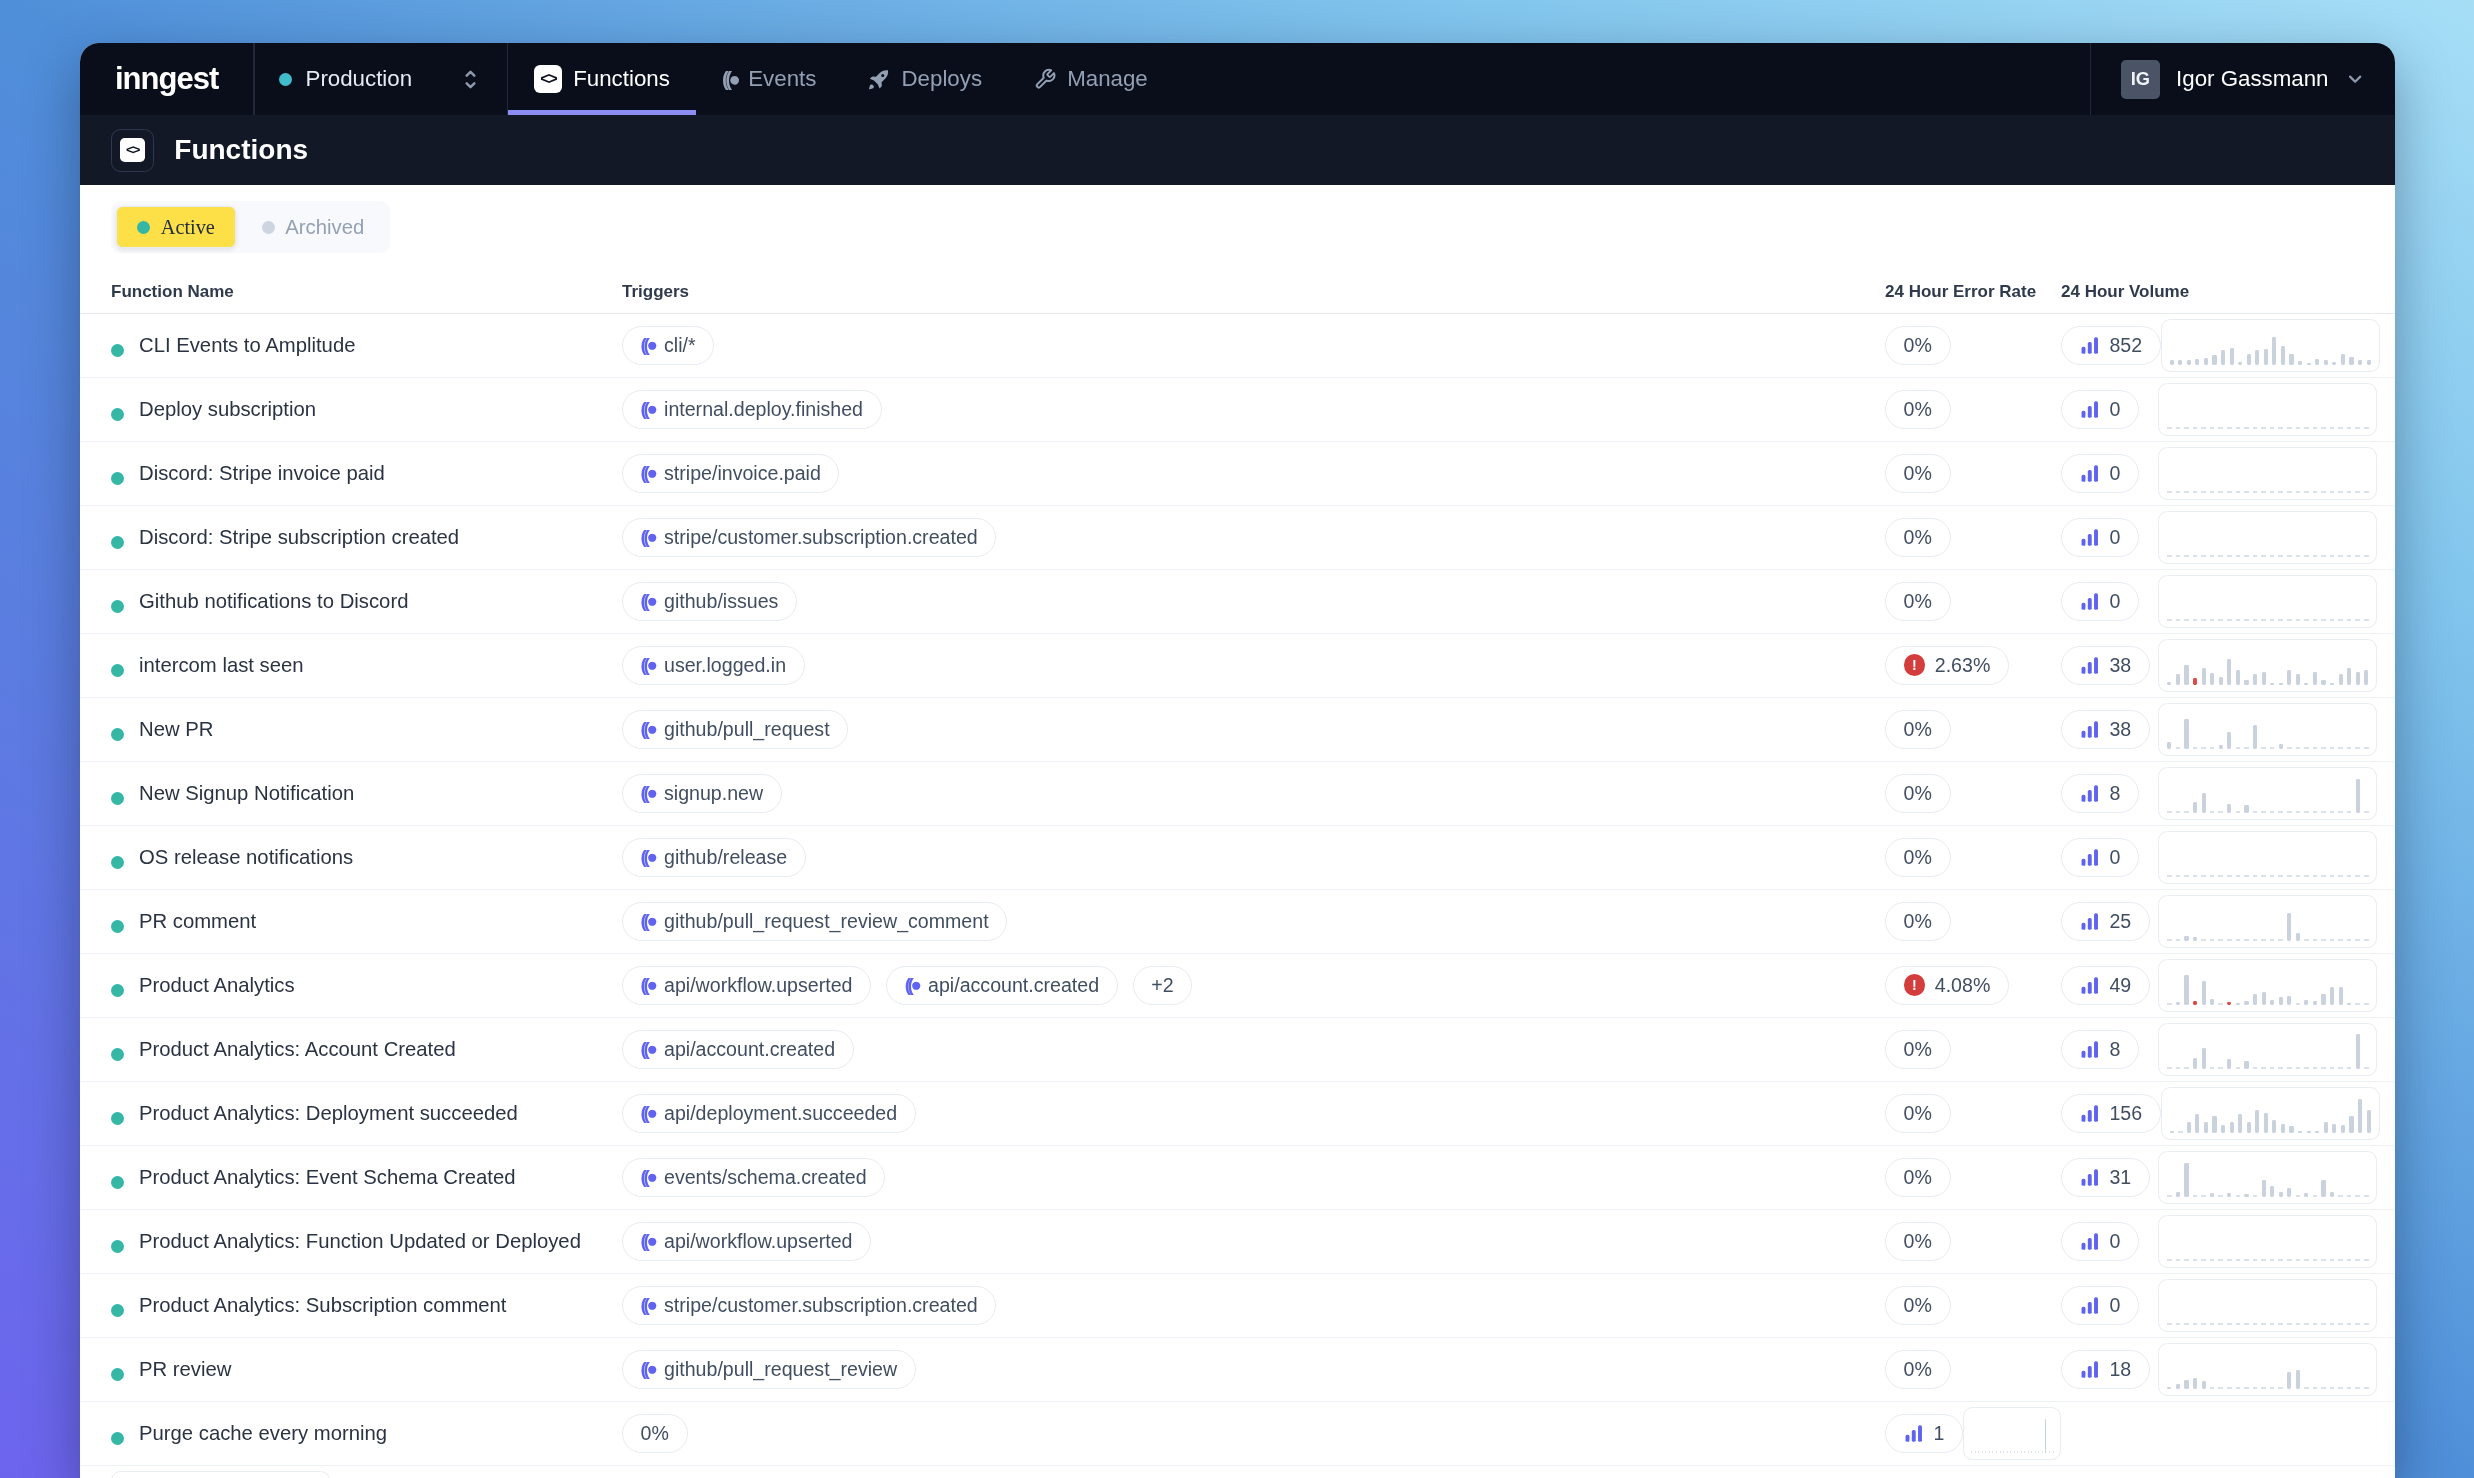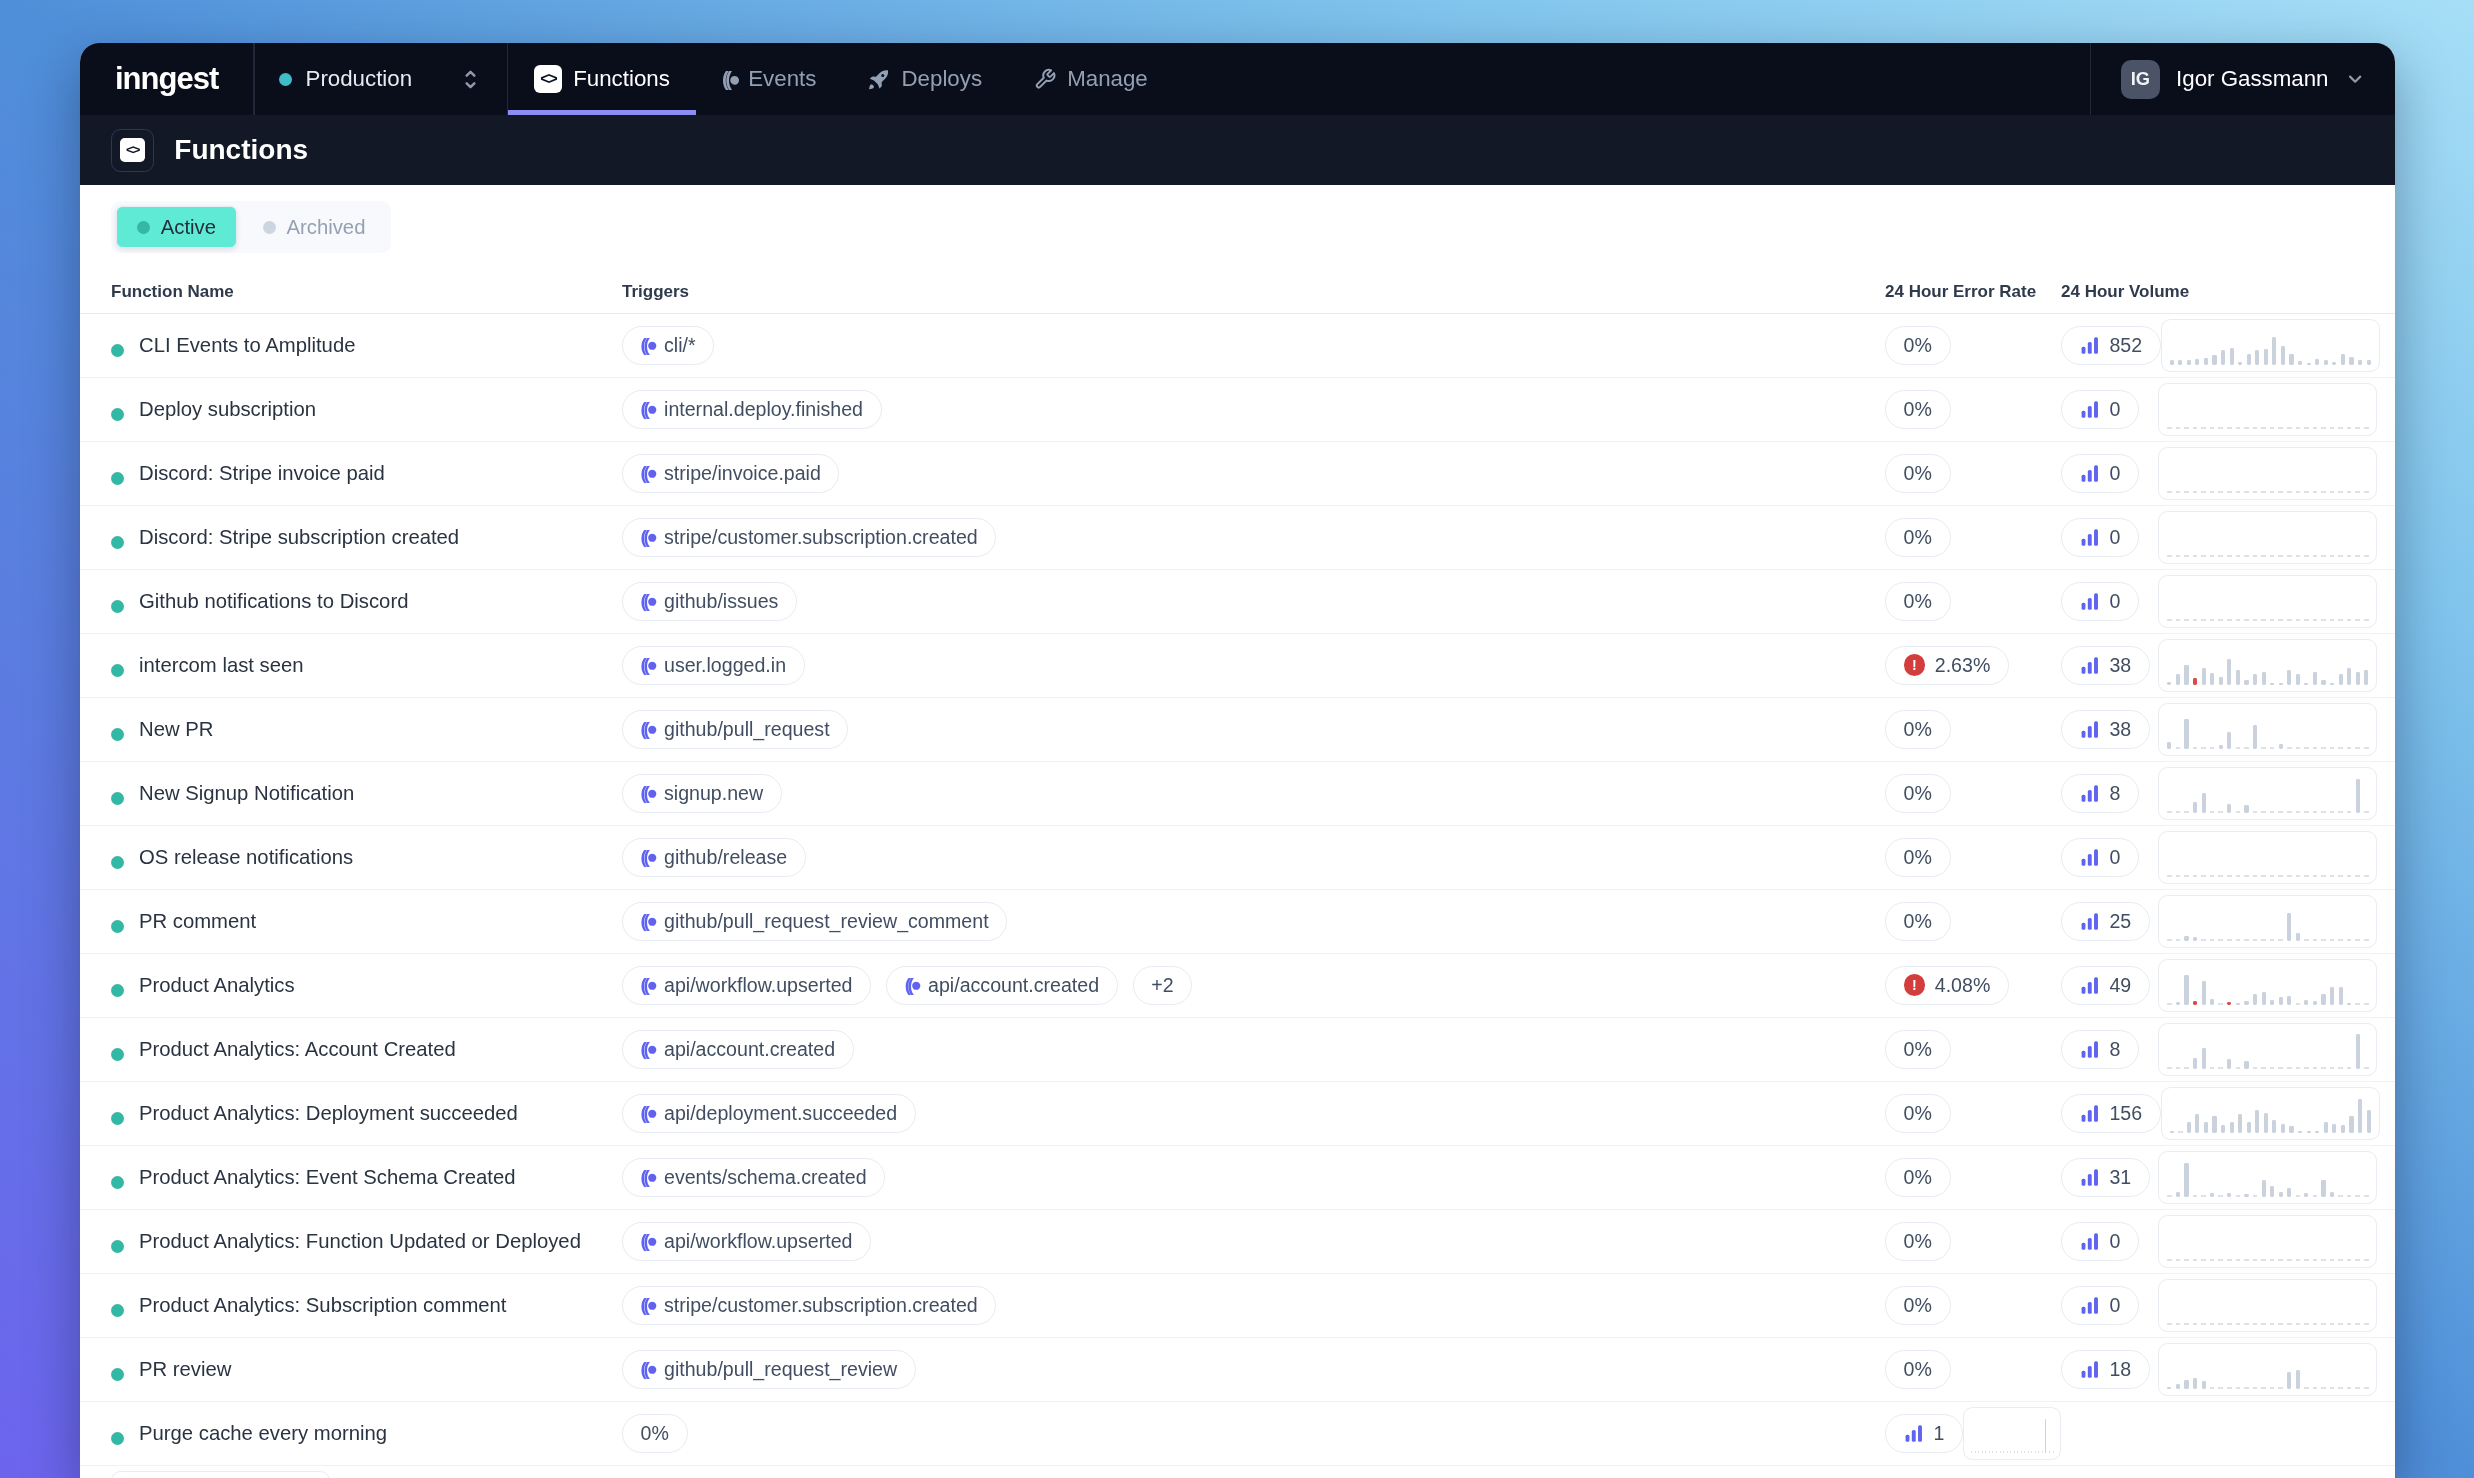--- a/index.html
+++ b/index.html
@@ -43,21 +43,21 @@
     display:flex; align-items:center; justify-content:center;
     font-weight:700; font-size:16.2px; letter-spacing:-1.4px;
   }
   .wave-glyph { font-weight:700; letter-spacing:-3.4px; font-size:20.3px; }
   .tab .wave-glyph { color:#93a0b4; }
   .spacer { flex:1; }
   .user {
     display:flex; align-items:center; gap:16.2px; padding:0 30px; cursor:pointer;
   }
   .avatar {
-    width:39px; height:39px; border-radius:10px; background:#4b5467;
+    width:39px; height:39px; border-radius:5px; background:#4b5467;
     color:#f1f4f8; font-weight:700; font-size:18.3px;
     display:flex; align-items:center; justify-content:center;
   }
   .user-name { color:#ffffff; font-size:22.3px; }
   
   .pagehead {
     height:70px; background:#131827; display:flex; align-items:center; padding:0 31px; flex:0 0 auto;
   }
   .head-iconbtn {
     width:43px; height:43px; border:1.4px solid #2d3850; border-radius:9.5px;
@@ -69,22 +69,23 @@
   .content { background:#fff; flex:1; overflow:hidden; }
   .filterbar { padding:16.2px 0 0 31px; }
   .toggle-group {
     display:inline-flex; align-items:center; background:#f7f9fc; border-radius:9.5px; padding:4.7px; gap:4.1px;
   }
   .toggle-btn {
     display:inline-flex; align-items:center; gap:10.8px; padding:8.8px 20.3px;
     border-radius:6.8px; font-size:20.3px; cursor:pointer; border:1.4px solid transparent; color:#94a1b2;
   }
   .toggle-btn.selected {
-    background:#5eead4; border-color:#e7ecf2; color:#222d3d; font-weight:500;
+    background:#fde047; border-color:#e7ecf2; color:#222d3d; font-weight:500;
     box-shadow:0 2px 5.4px rgba(15,23,42,.10);
+    font-family:Liberation Serif, serif;
   }
   .tdot { width:13px; height:13px; border-radius:50%; }
   .tdot.teal { background:#35b7a6; }
   .tdot.gray { background:#ccd5e0; }
   
   .table { margin-top:17.6px; }
   .thead, .trow {
     display:grid; grid-template-columns:511px 1263px 176px 1fr;
     padding-left:31px; padding-right:17.6px; align-items:center;
   }

